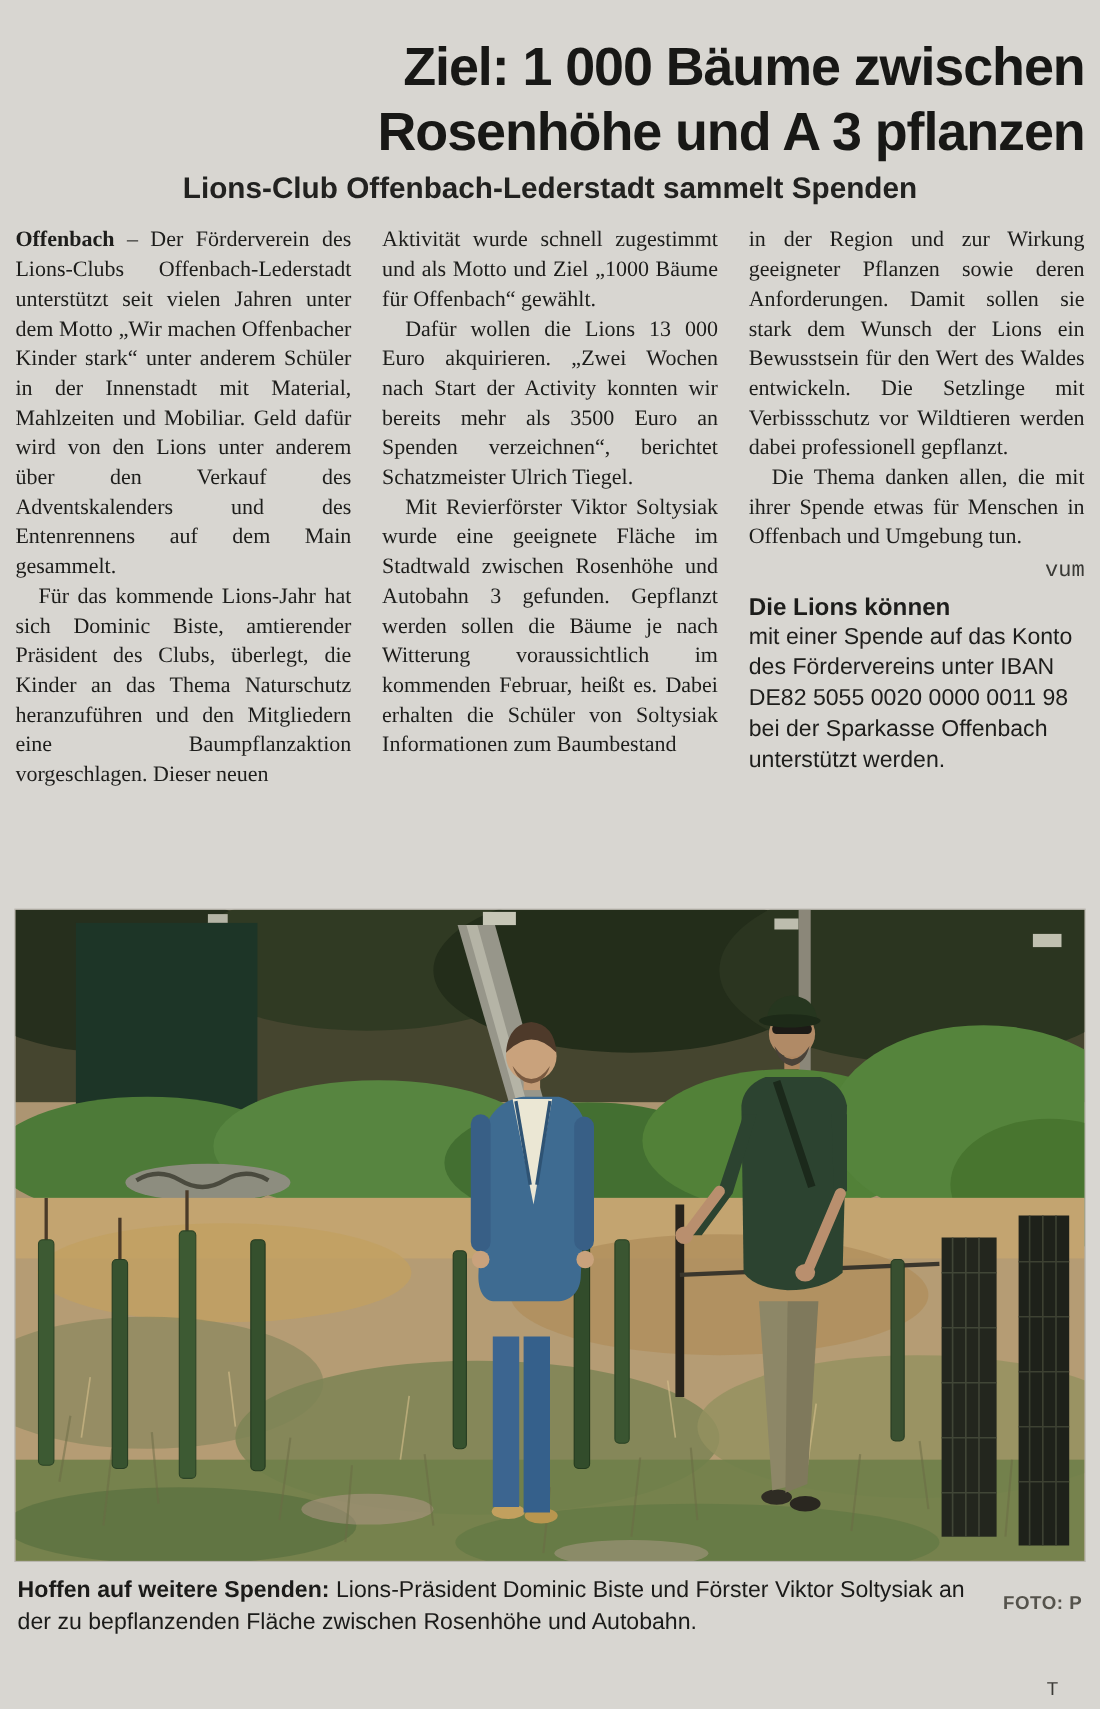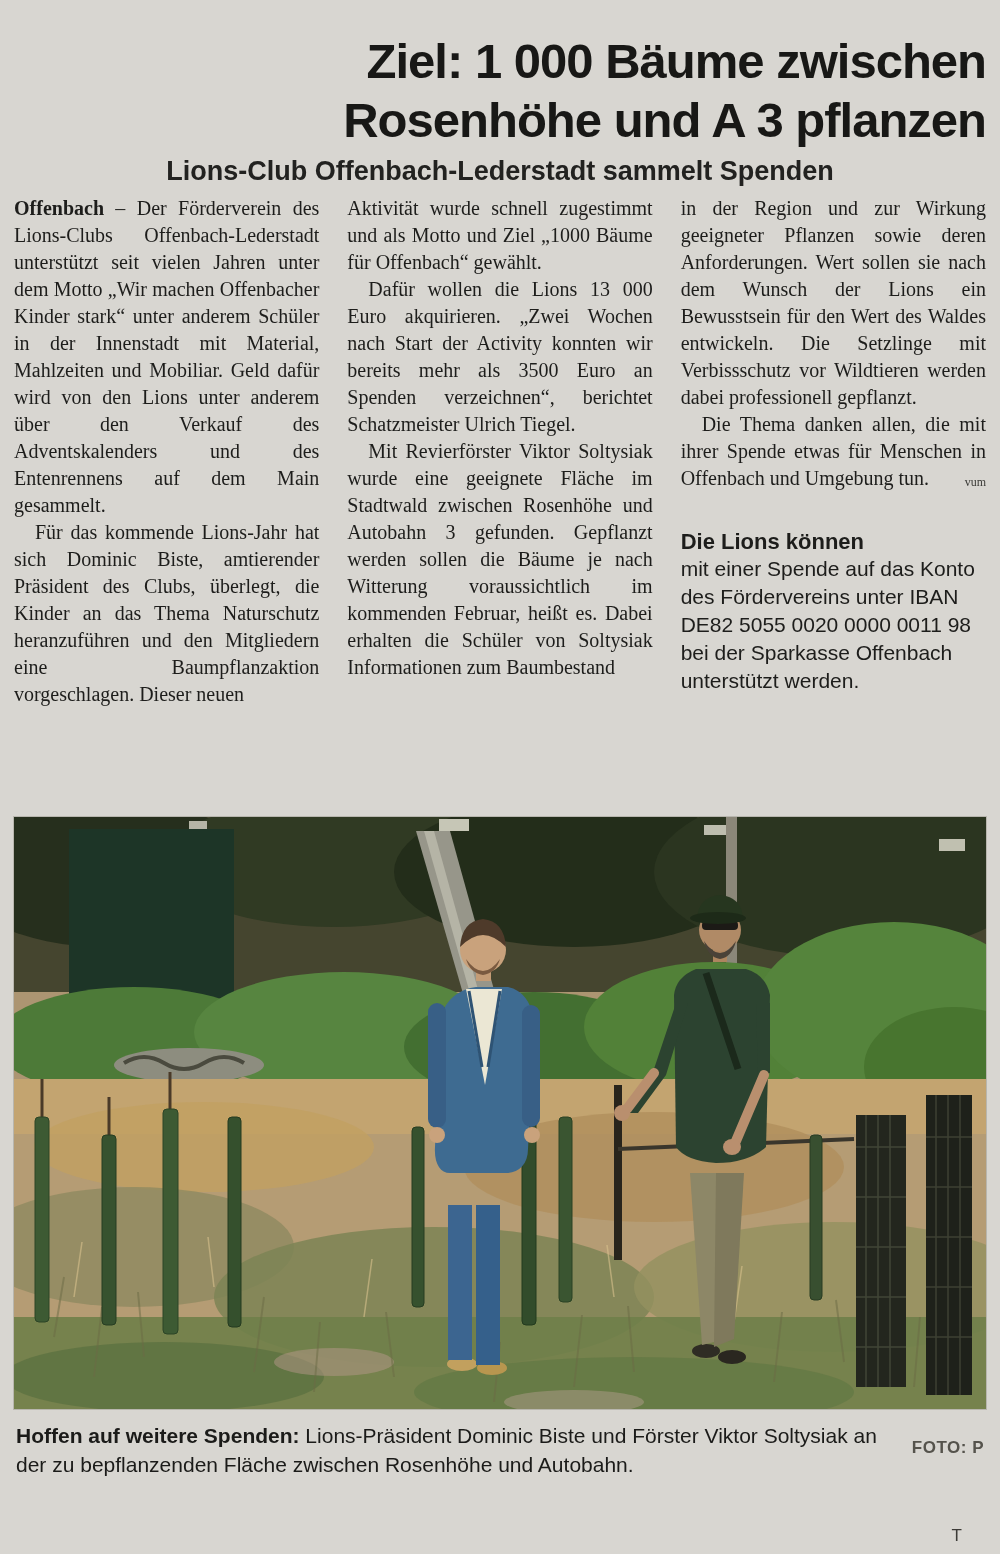--- a/index.html
+++ b/index.html
@@ -25,21 +25,21 @@
     margin:8px 0 6px 0;
   }
   .headline .hl-line{display:block;text-align:right;}
   .subhead{
     text-align:center;
     font-family:"Liberation Sans", sans-serif;
     font-weight:bold;
     font-size:27px;
     letter-spacing:0;
     color:#222220;
-    margin:2px 0 8px 0;
+    margin:2px 0 18px 0;
   }
 
   
   .cols{
     display:grid;
     grid-template-columns:repeat(3,1fr);
     column-gap:20px;
     font-size:20px;
     line-height:27px;
     text-align:justify;
@@ -47,24 +47,24 @@
     -webkit-hyphens:auto;
     height:606px;
     overflow:hidden;
     gap:28px;
   }
   .cols p{margin:0;}
   .cols p.indent{text-indent:1.05em;}
   .lead-in{font-weight:bold;}
   .byline{
     float:right;
-    font-size:12px;
+    font-size:20px;
     color:#3a3a36;
     margin-top:4px;
-    font-family:Liberation Serif, serif;
+    font-family:Liberation Mono, monospace;
   }
 
   
   .infobox{
     margin-top:37px;
     font-family:"Liberation Sans", sans-serif;
     text-align:left;
     hyphens:auto;
   }
   .infobox-title{
@@ -131,21 +131,21 @@
     <div class="col">
       <p class="body-p"><span class="lead-in">Offenbach</span><span> – Der Förderverein des Lions-Clubs Offenbach-Lederstadt unterstützt seit vielen Jahren unter dem Motto „Wir machen Offenbacher Kinder stark“ unter anderem Schüler in der Innenstadt mit Material, Mahlzeiten und Mobiliar. Geld dafür wird von den Lions unter anderem über den Verkauf des Adventskalenders und des Entenrennens auf dem Main gesammelt.</span></p>
       <p class="body-p indent">Für das kommende Lions-Jahr hat sich Dominic Biste, amtierender Präsident des Clubs, überlegt, die Kinder an das Thema Naturschutz heranzuführen und den Mitgliedern eine Baumpflanzaktion vorgeschlagen. Dieser neuen</p>
     </div>
     <div class="col">
       <p class="body-p">Aktivität wurde schnell zugestimmt und als Motto und Ziel „1000 Bäume für Offenbach“ gewählt.</p>
       <p class="body-p indent">Dafür wollen die Lions 13 000 Euro akquirieren. „Zwei Wochen nach Start der Activity konnten wir bereits mehr als 3500 Euro an Spenden verzeichnen“, berichtet Schatzmeister Ulrich Tiegel.</p>
       <p class="body-p indent">Mit Revierförster Viktor Soltysiak wurde eine geeignete Fläche im Stadtwald zwischen Rosenhöhe und Autobahn 3 gefunden. Gepflanzt werden sollen die Bäume je nach Witterung voraussichtlich im kommenden Februar, heißt es. Dabei erhalten die Schüler von Soltysiak Informationen zum Baumbestand</p>
     </div>
     <div class="col">
-      <p class="body-p">in der Region und zur Wirkung geeigneter Pflanzen sowie deren Anforderungen. Wert sollen sie nach dem Wunsch der Lions ein Bewusstsein für den Wert des Waldes entwickeln. Die Setzlinge mit Verbissschutz vor Wildtieren werden dabei professionell gepflanzt.</p>
+      <p class="body-p">in der Region und zur Wirkung geeigneter Pflanzen sowie deren Anforderungen. Damit sollen sie stark dem Wunsch der Lions ein Bewusstsein für den Wert des Waldes entwickeln. Die Setzlinge mit Verbissschutz vor Wildtieren werden dabei professionell gepflanzt.</p>
       <p class="body-p indent"><span>Die Thema danken allen, die mit ihrer Spende etwas für Menschen in Offenbach und Umgebung tun.</span><span class="byline">vum</span></p>
       <div class="infobox">
         <p class="infobox-title">Die Lions können</p>
         <p class="infobox-body">mit einer Spende auf das Konto des Fördervereins unter IBAN DE82 5055 0020 0000 0011 98 bei der Sparkasse Offenbach unterstützt werden.</p>
       </div>
     </div>
   </div>
 
   <div class="photo-frame">
     <svg width="972" height="592" viewBox="0 0 972 592" role="img">

